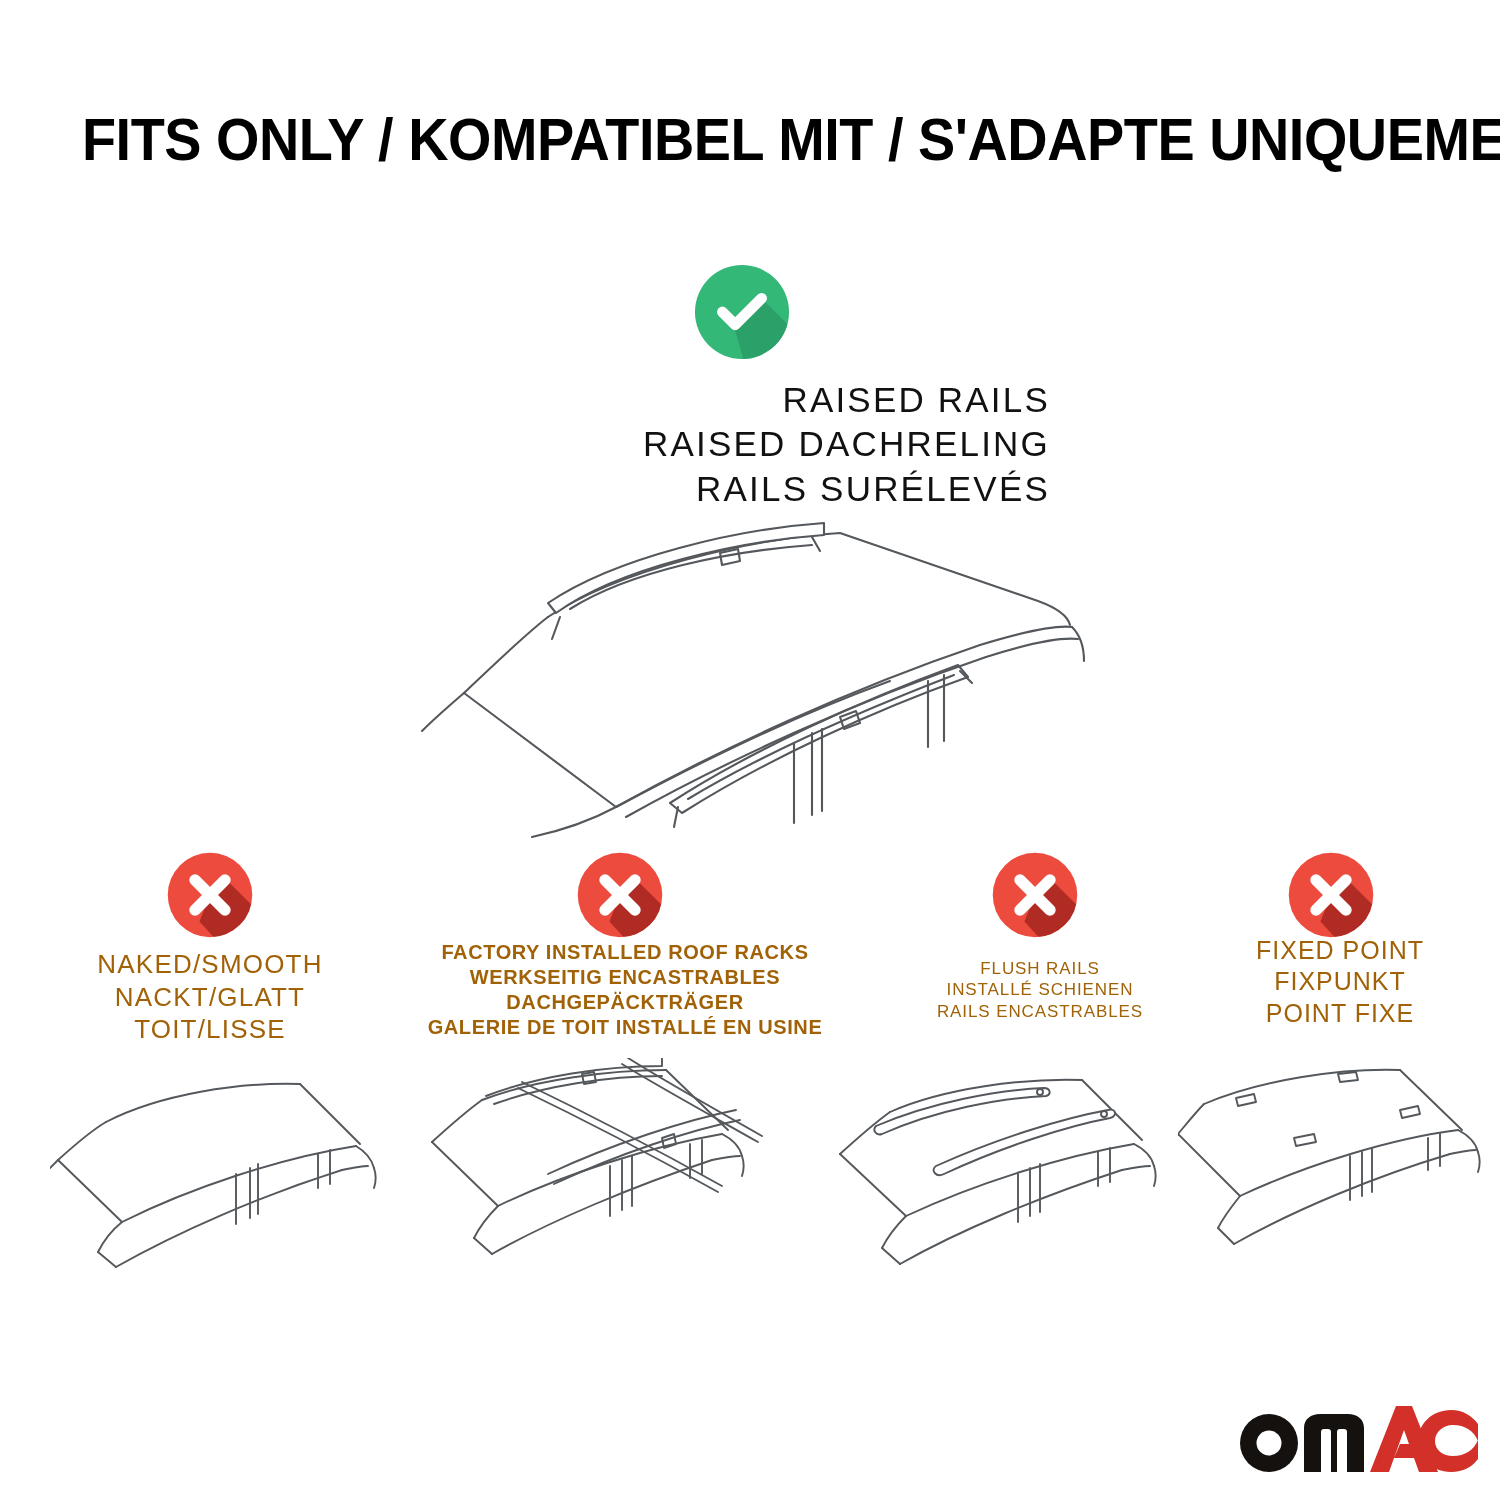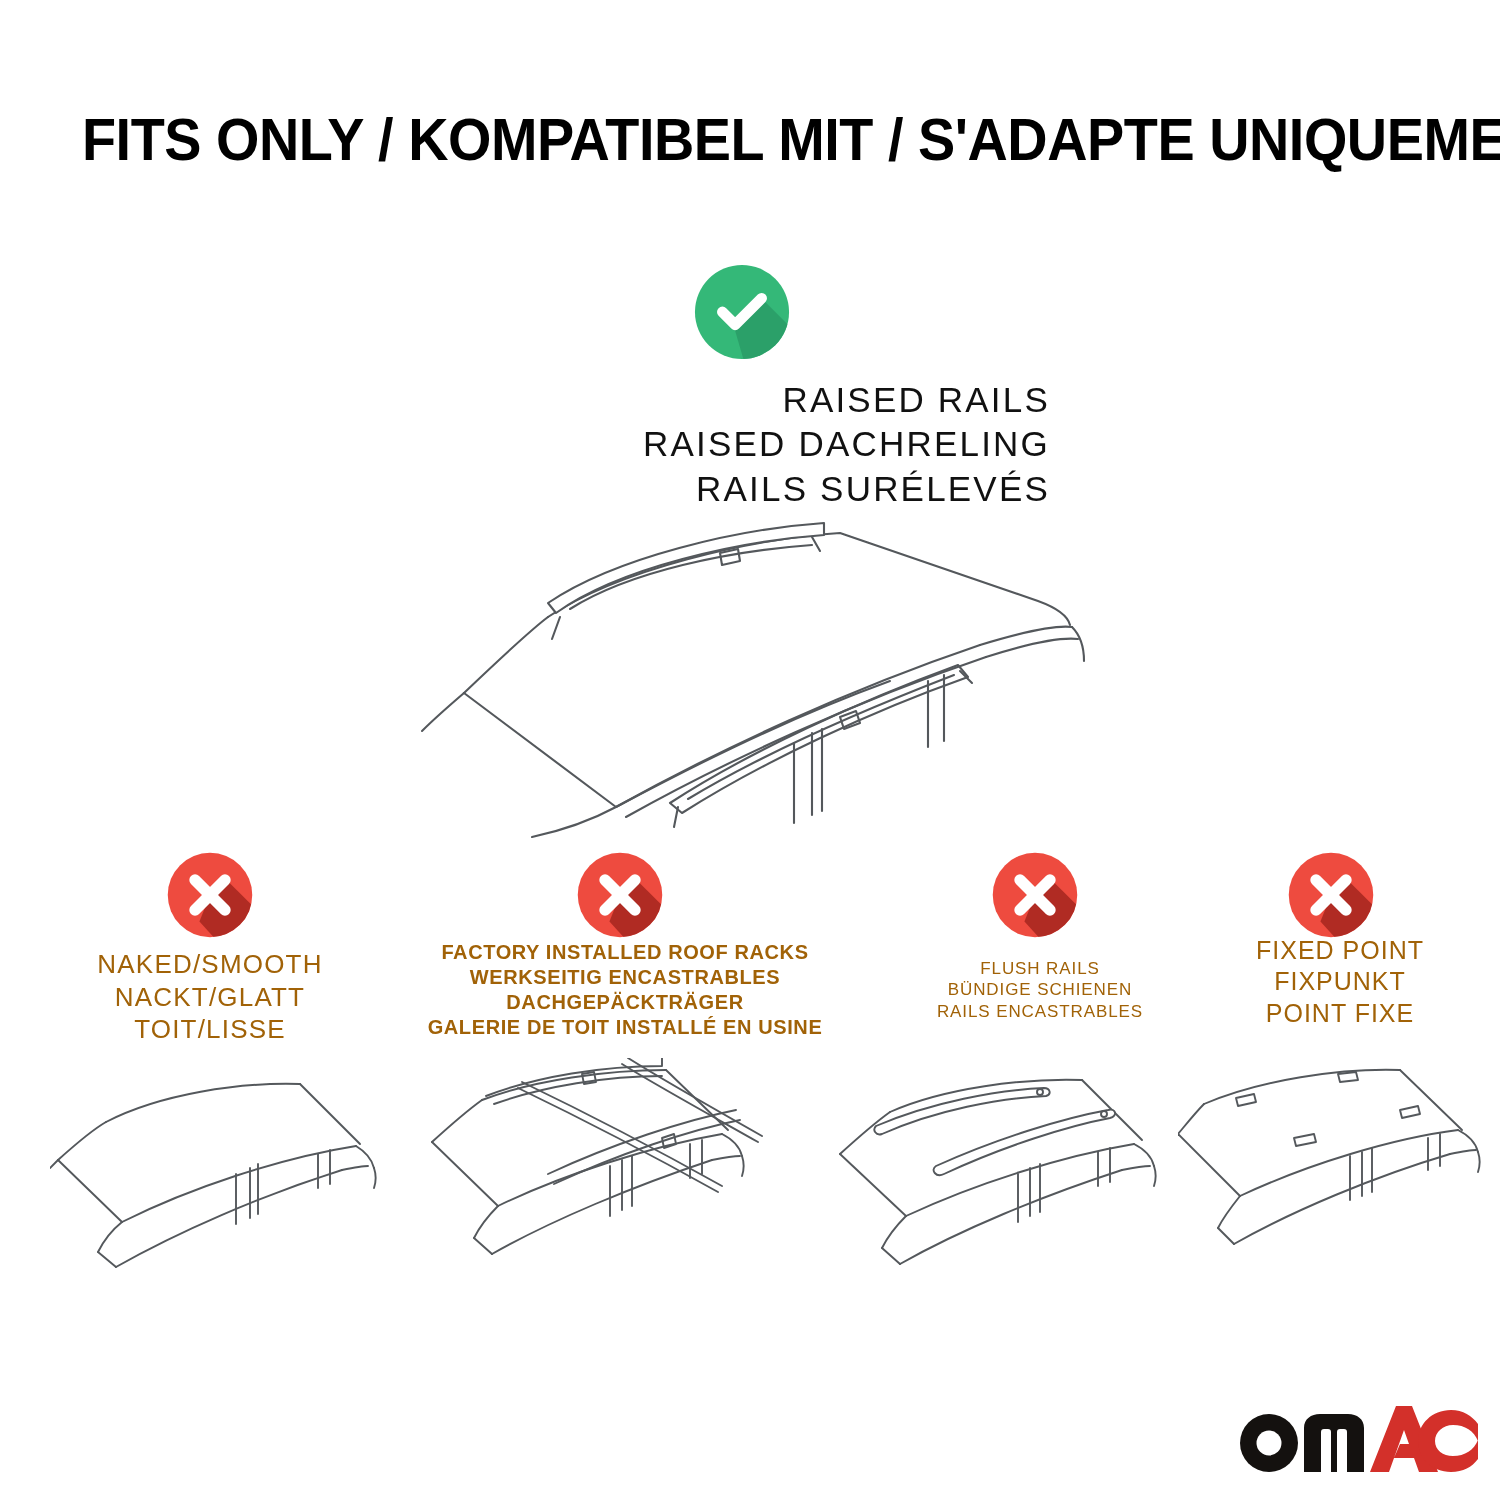--- a/index.html
+++ b/index.html
@@ -233,21 +233,21 @@
 
 <div class="col-label c2">
   <div>FACTORY INSTALLED ROOF RACKS</div>
   <div>WERKSEITIG ENCASTRABLES</div>
   <div>DACHGEPÄCKTRÄGER</div>
   <div>GALERIE DE TOIT INSTALLÉ EN USINE</div>
 </div>
 
 <div class="col-label c3">
   <div>FLUSH RAILS</div>
-  <div>BÜNDIGE SCHIENEN</div>
+  <div>INSTALLÉ SCHIENEN</div>
   <div>RAILS ENCASTRABLES</div>
 </div>
 
 <div class="col-label c4">
   <div>FIXED POINT</div>
   <div>FIXPUNKT</div>
   <div>POINT FIXE</div>
 </div>
 
 <div class="illus" style="left:50px; top:1062px;">

